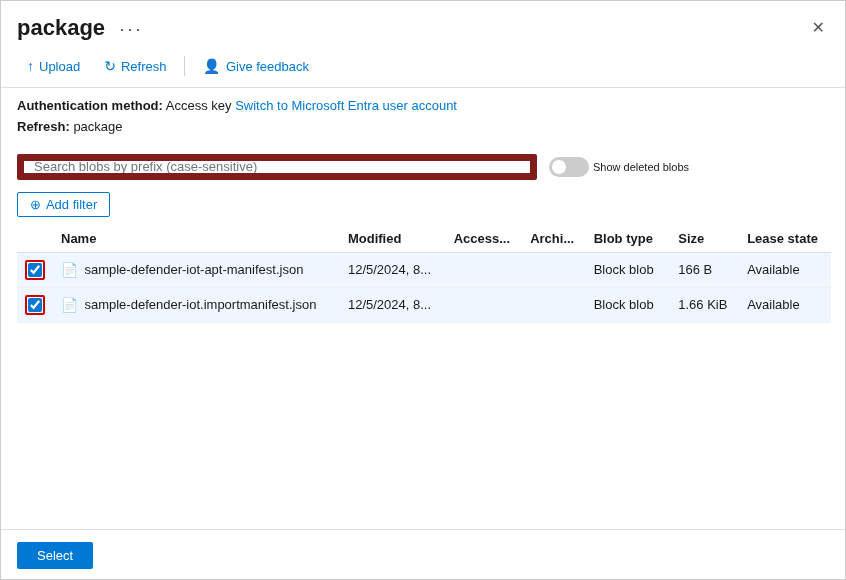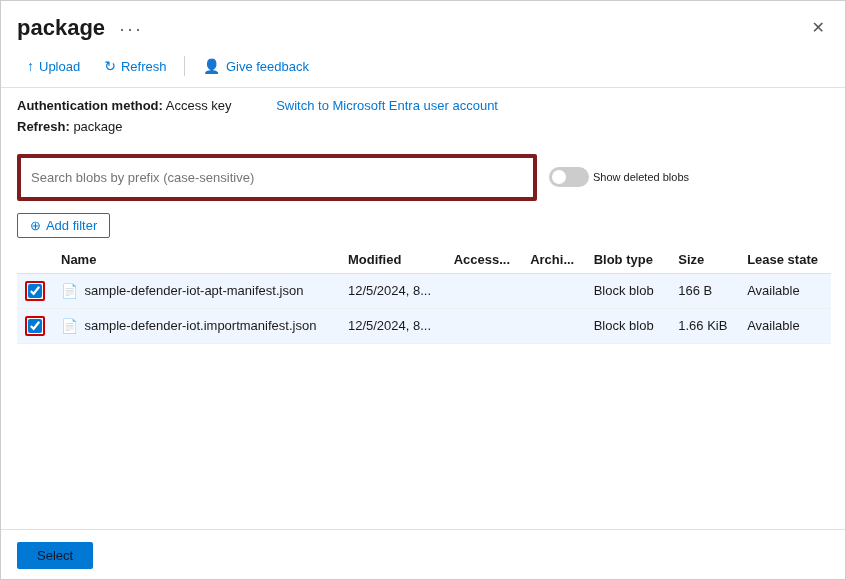--- a/index.html
+++ b/index.html
@@ -86,33 +86,32 @@
     }
     .info-section {
       padding: 8px 16px;
       font-size: 13px;
       color: #1a1a1a;
       line-height: 1.6;
     }
     .info-section a {
       color: #0078d4;
       text-decoration: none;
-      margin-left: 41px;
     }
     .search-row {
       display: flex;
       align-items: center;
       padding: 8px 16px;
       gap: 12px;
     }
     .search-input {
       flex: 1;
       max-width: 520px;
-      height: 47px;
-      border: 4px solid #7f1d1d;
+      height: 26px;
+      border: 7px solid #7f1d1d;
       border-radius: 2px;
       padding: 0 10px;
       font-size: 13px;
       color: #555;
       outline: none;
     }
     .toggle-row {
       display: flex;
       align-items: center;
       gap: 4px;
@@ -218,21 +217,21 @@
     .col-lease { min-width: 80px; }
     .footer {
       padding: 12px 16px;
       border-top: 1px solid #e0e0e0;
       display: flex;
       align-items: center;
     }
     .select-btn {
       padding: 6px 20px;
       background: #0078d4;
-      color: #0f172a;
+      color: #ffffff;
       border: none;
       border-radius: 2px;
       font-size: 13px;
       cursor: pointer;
       font-weight: 500;
     }
     .header-title-row {
       display: flex;
       align-items: baseline;
       gap: 6px;

